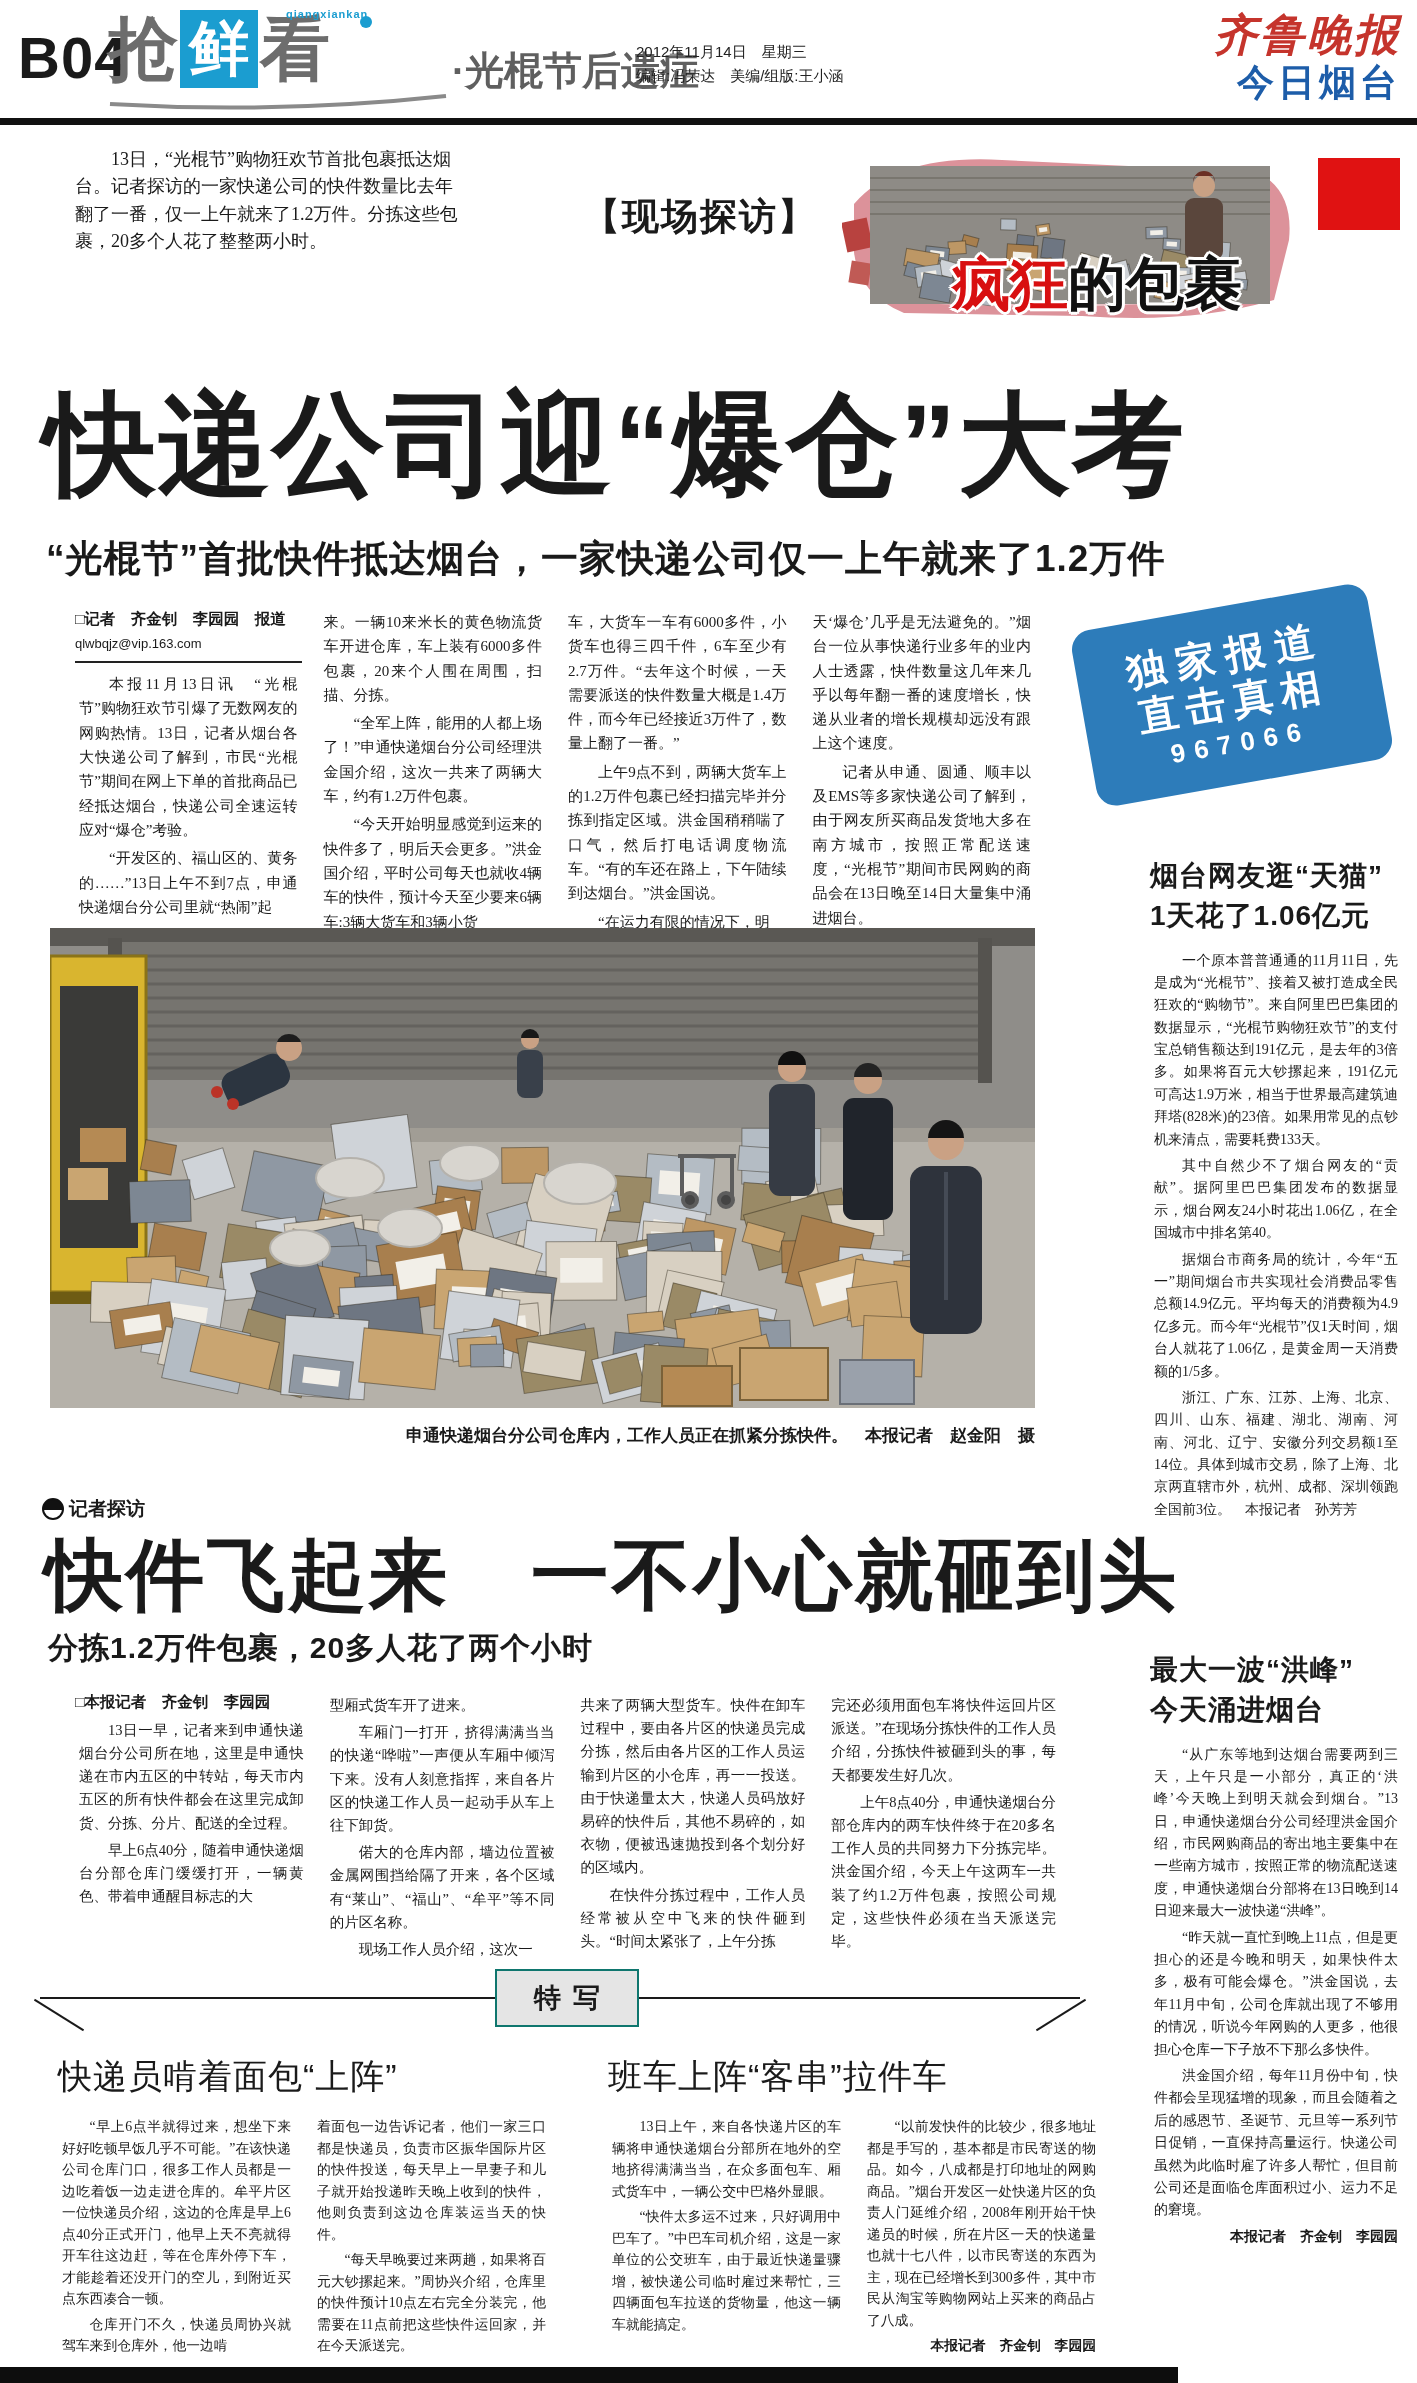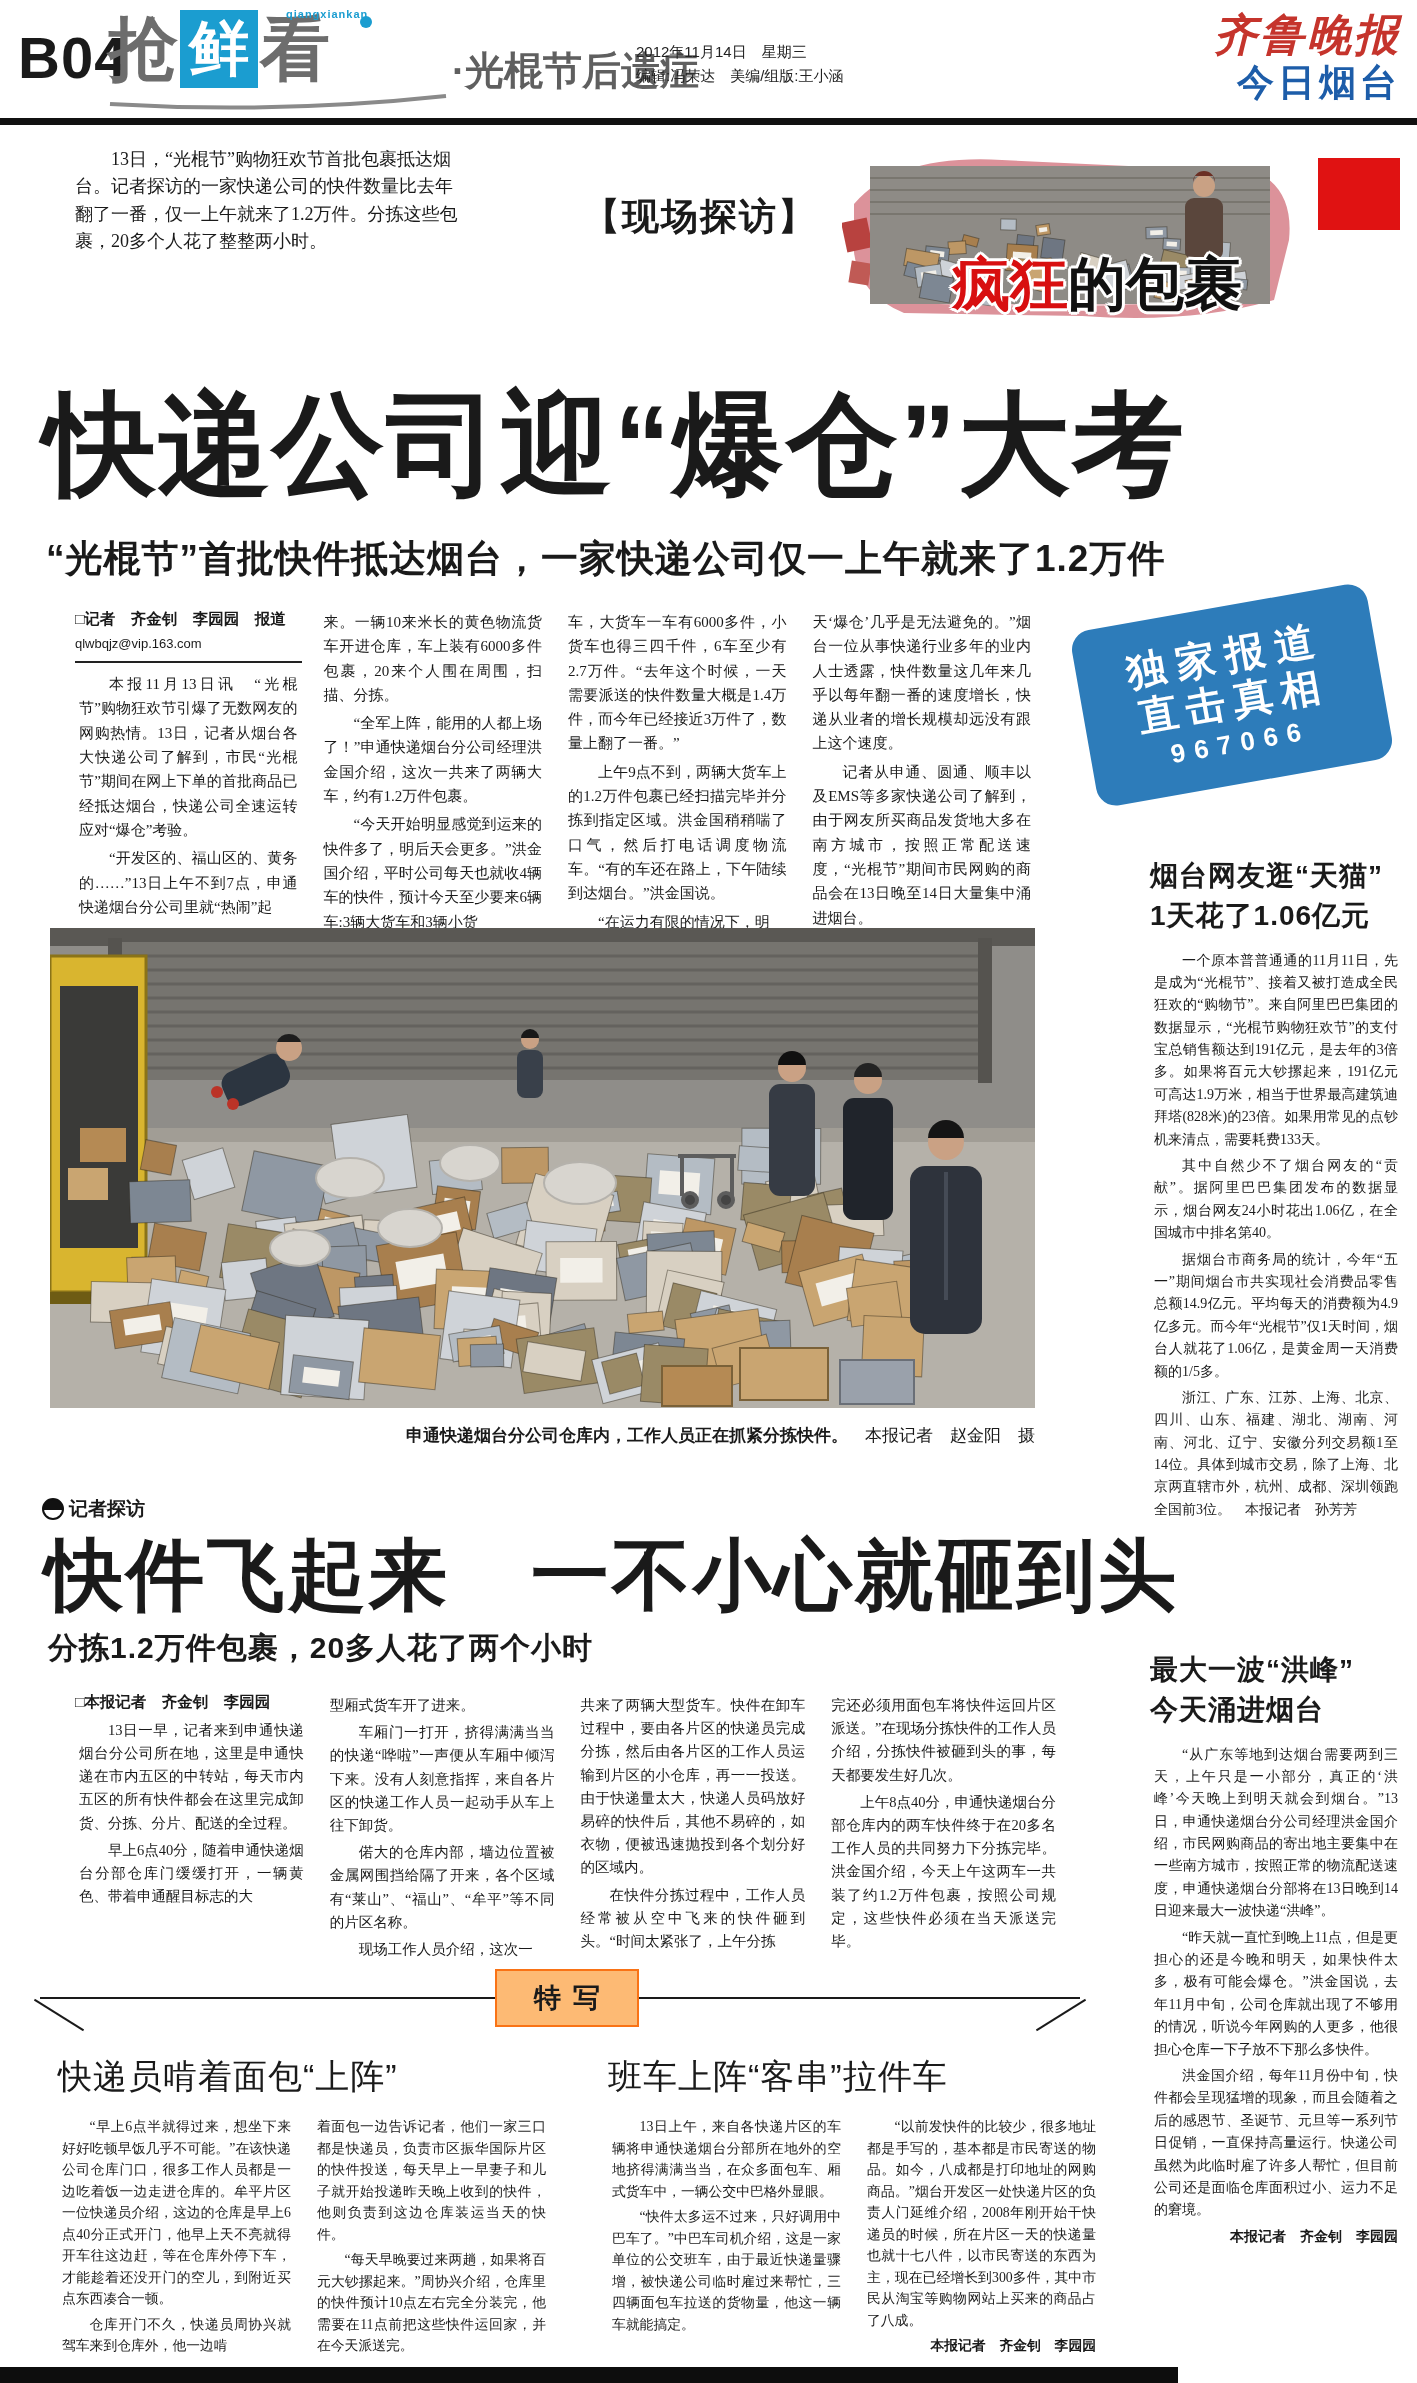--- a/index.html
+++ b/index.html
@@ -57,35 +57,35 @@
   .stamp .num{font-size:26px;font-weight:bold;letter-spacing:9px;margin-top:4px;}
   .side{width:252px;font-size:14px;line-height:1.6;}
   .side1{left:1150px;top:856px;}
   .side2{left:1150px;top:1650px;}
   .side-title{font-size:28px;font-weight:900;line-height:1.42;letter-spacing:1px;}
   .side-body{margin-top:14px;}
 
   
   .photo{left:50px;top:928px;width:985px;height:480px;background:#8f8d89;}
   .caption{left:50px;top:1424px;width:985px;font-size:17px;font-weight:600;text-align:right;padding-right:4px;}
-  .caption .credit{font-weight:normal;}
+  .caption .credit{font-weight:bold;}
 
   
   .tag{left:42px;top:1496px;font-size:19px;font-weight:bold;display:flex;align-items:center;gap:5px;}
   .tagicon{width:18px;height:18px;border-radius:50%;border:2px solid #111;background:linear-gradient(180deg,#111 55%,#fff 55%);}
   .headline2{left:45px;top:1524px;width:1340px;font-size:78px;font-weight:900;letter-spacing:3px;white-space:nowrap;}
   .subhead2{left:48px;top:1628px;font-size:30px;font-weight:600;letter-spacing:1px;}
   .visit-cols{left:75px;top:1690px;width:985px;font-size:14.5px;line-height:1.6;}
 
   
   .texie-line{left:40px;top:1997px;width:1040px;height:2px;background:#1a1a1a;}
   .tick{width:58px;height:2px;background:#1a1a1a;}
   .tick-l{left:30px;top:2014px;transform:rotate(32deg);}
   .tick-r{left:1032px;top:2014px;transform:rotate(-32deg);}
-  .texie-box{left:495px;top:1969px;width:128px;height:54px;background:#fdba74;border:2px solid #f97316;
+  .texie-box{left:495px;top:1969px;width:128px;height:54px;background:#e5e5e5;border:2px solid #0f766e;
              display:flex;align-items:center;justify-content:center;font-size:27px;font-weight:bold;letter-spacing:12px;padding-left:12px;}
 
   
   .feat-h{font-size:34px;font-weight:400;letter-spacing:1px;}
   .feath-l{left:58px;top:2054px;}
   .feath-r{left:608px;top:2054px;}
   .feat{font-size:13.8px;line-height:1.56;}
   .featc-l{left:58px;top:2112px;width:492px;}
   .featc-r{left:608px;top:2112px;width:492px;}
 

